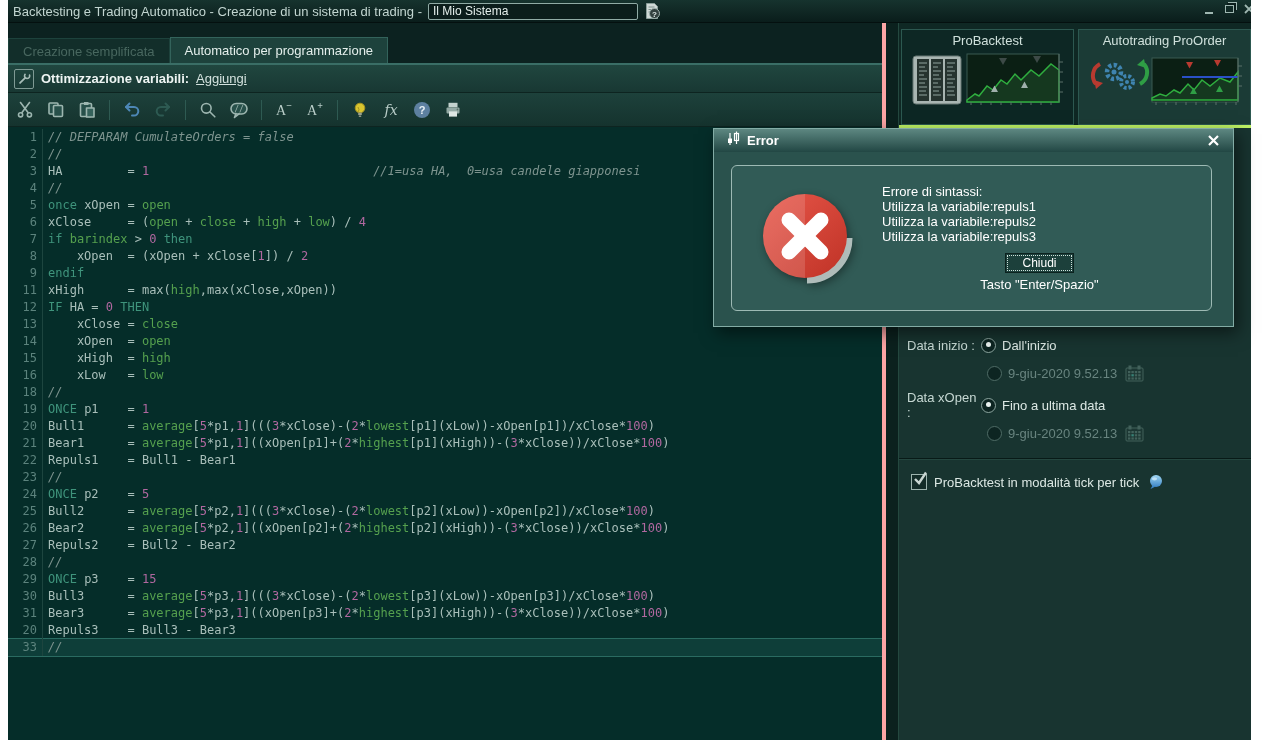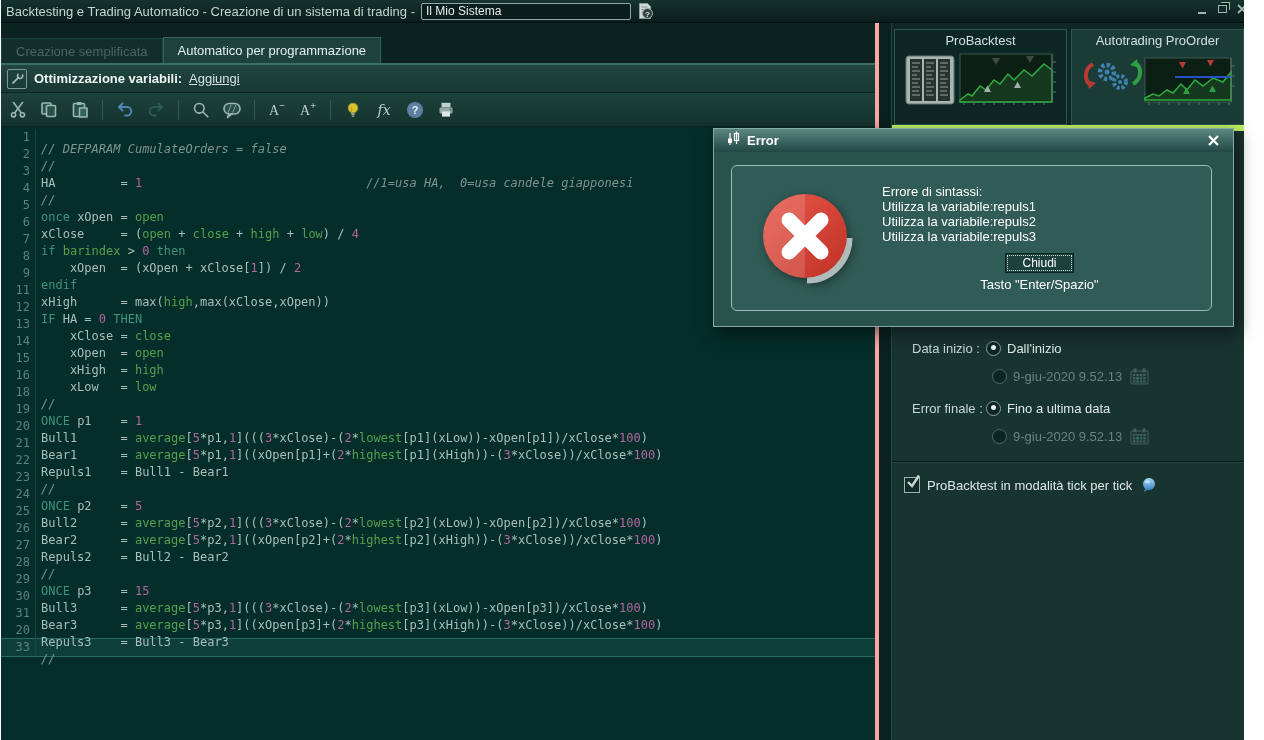--- a/index.html
+++ b/index.html
@@ -1,18 +1,18 @@
 <!DOCTYPE html>
 <html><head>
 <meta charset="utf-8">
 <style>
   html,body{margin:0;padding:0;}
   body{width:1264px;height:740px;font-family:"Liberation Sans",sans-serif;}
   .stage{position:relative;width:1264px;height:740px;background:#ffffff;overflow:hidden;}
-  .window{position:absolute;left:1px;top:0;width:1243px;height:740px;background:#112b27;overflow:hidden;}
+  .window{position:absolute;left:8px;top:0;width:1243px;height:740px;background:#112b27;overflow:hidden;}
 
   
   .titlebar{height:22px;background:linear-gradient(#16332e,#0a1d1b);border-bottom:1px solid #04100f;
             display:flex;align-items:center;padding-left:5px;position:relative;}
   .titlebar .title{font-size:13px;color:#c2d5d0;white-space:nowrap;}
   .name-input{margin-left:6px;width:200px;height:15px;background:#0b1d1b;border:1px solid #90aba5;border-radius:2px;
               color:#e4eeeb;font-size:12px;font-family:"Liberation Sans",sans-serif;padding:0 4px;outline:none;}
   .dochelp{margin-left:5px;display:inline-flex;}
   .win-controls{position:absolute;right:-6px;top:1px;display:flex;gap:4px;align-items:center;}
   .win-btn{width:16px;height:16px;display:flex;align-items:center;justify-content:center;color:#9fb7b1;}
@@ -46,36 +46,36 @@
   .tb-text{font-size:14px;color:#b9cdc8;font-family:"Liberation Serif",serif;}
   .tb-text sup{font-size:10px;font-weight:bold;}
   .tb-fx{font-size:14px;font-style:italic;font-family:"DejaVu Serif",serif;color:#b9cdc8;}
   .tb-help{width:16px;height:16px;border-radius:50%;background:#5d80a0;color:#e8f0f5;font-size:11px;font-weight:bold;
            display:flex;align-items:center;justify-content:center;}
 
   
   .editor{flex:1;padding-top:2px;font-family:"DejaVu Sans Mono",monospace;font-size:12px;overflow:hidden;}
   .code-row{display:flex;height:17px;line-height:17px;white-space:pre;}
   .code-row .ln{width:29px;flex:none;text-align:right;padding-right:5px;color:#5c837d;border-right:1px solid #1d453f;}
-  .code-row .code{padding-left:5px;color:#a9bfba;flex:1;margin-top:12px;}
+  .code-row .code{padding-left:5px;color:#a9bfba;flex:1;}
   .code-row.current{background:#0e3e39;box-shadow:0 -1px 0 #2a6b61,0 1px 0 #2a6b61;}
   .tk-com{color:#7e948f;font-style:italic;}
   .tk-kw{color:#3f947c;}
   .tk-fn{color:#55a04e;}
   .tk-num{color:#b168a0;}
 
   
-  .cards{display:flex;gap:4px;padding:6px 0 0 2px;height:96px;background:#0f2824;border-bottom:6px solid #bef264;}
+  .cards{display:flex;gap:4px;padding:6px 0 0 2px;height:96px;background:#0f2824;border-bottom:3px solid #bef264;}
   .card{flex:1;border:1px solid #2c5850;display:flex;flex-direction:column;align-items:center;padding-top:3px;background:#1b3b36;}
   .card.active{background:#0d2724;}
   .card-label{font-size:13px;color:#cfe0db;margin-bottom:2px;}
 
   
   .panel-content{padding:206px 0 0 8px;font-size:13px;color:#c6d8d3;}
-  .prow{display:flex;align-items:center;height:22px;margin-left:12px;}
+  .prow{display:flex;align-items:center;height:22px;}
   .row-label{width:74px;flex:none;color:#c6d8d3;}
   .opt-label{color:#dce8e4;margin-left:6px;}
   .sub{padding-left:80px;margin-top:5px;height:24px;}
   .dim{color:#68847f;}
   .radio{width:13px;height:13px;border-radius:50%;background:#0d2522;border:1px solid #8ba49e;flex:none;position:relative;}
   .radio.sel::after{content:"";position:absolute;left:3.5px;top:3.5px;width:5px;height:5px;border-radius:50%;background:#e9f2f0;}
   .radio.unsel{border-color:#4e6b65;}
   .cal{margin-left:8px;opacity:.85;display:inline-flex;}
   .pdivider{height:1px;background:#081a17;box-shadow:0 1px 0 #24463f;margin:13px 0 0 -8px;}
   .check-row{margin-top:15px;display:flex;align-items:center;gap:7px;padding-left:4px;color:#dce8e4;}
@@ -371,21 +371,21 @@
                     <rect x="6.4" y="12.4" width="2.4" height="2.2"></rect>
                     <rect x="9.8" y="12.4" width="2.4" height="2.2"></rect>
                     <rect x="13.2" y="12.4" width="2.4" height="2.2"></rect>
                   </g>
                 <rect x="6.4" y="9.2" width="2.4" height="2.2" fill="#3f8f83"></rect>
               </svg>
             </span>
           </div>
 
           <div class="prow" style="margin-top:9px;">
-            <span class="row-label">Error finale :</span>
+            <span class="row-label">Data xOpen :</span>
             <span class="radio sel"></span>
             <span class="opt-label">Fino a ultima data</span>
           </div>
           <div class="prow sub">
             <span class="radio unsel"></span>
             <span class="opt-label dim">9-giu-2020 9.52.13</span>
             <span class="cal">
               <svg width="19" height="17" viewBox="0 0 19 17">
                 <rect x="1" y="3" width="17" height="13" rx="1" fill="#1d3834" stroke="#4a6a63"></rect>
                 <rect x="3.5" y="0.5" width="3" height="4" fill="#4a6a63"></rect>

